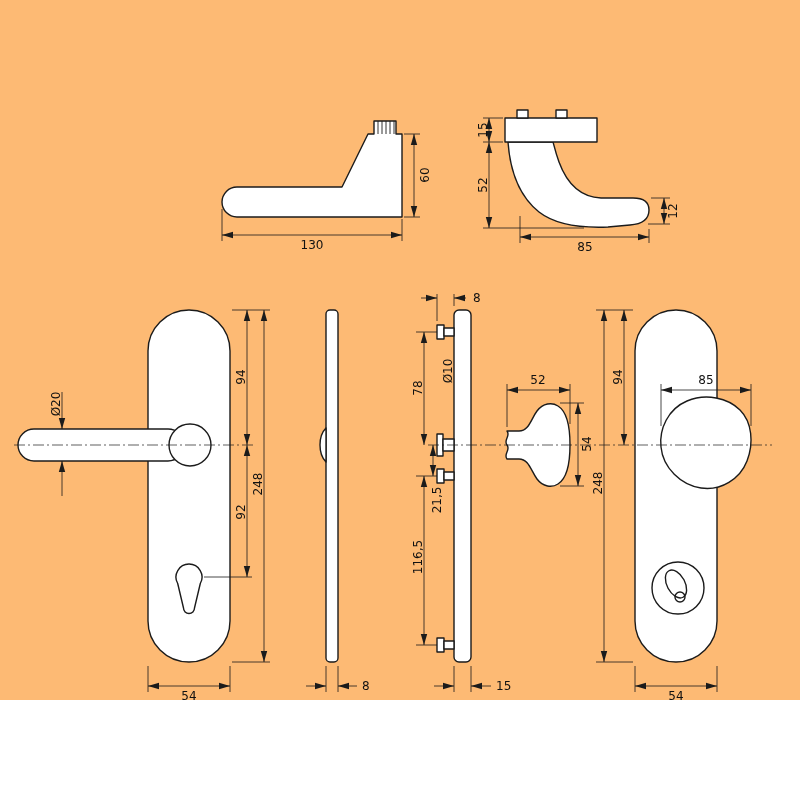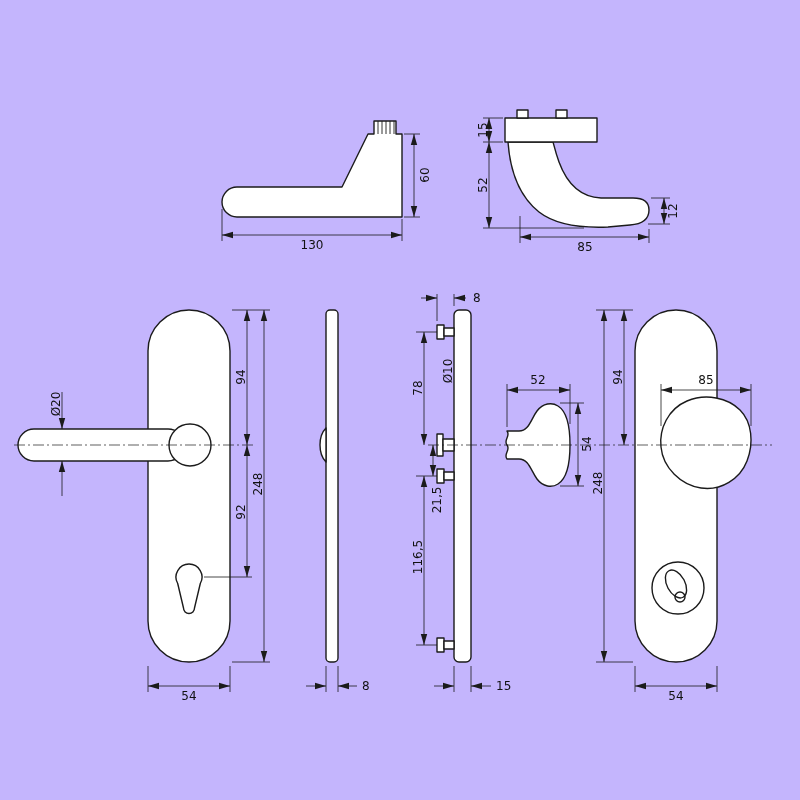--- a/index.html
+++ b/index.html
@@ -1,16 +1,16 @@
 <!DOCTYPE html>
 <html><head>
 <meta charset="utf-8">
 <style>
   html,body{margin:0;padding:0;background:#fff;}
-  .page{width:800px;height:800px;background:#c4b5fd;position:relative;overflow:hidden;}
+  .page{width:800px;height:700px;background:#fdba74;position:relative;overflow:hidden;}
   svg{display:block;}
   .obj{fill:none;stroke:#1b1b1b;stroke-width:1.4;stroke-linejoin:round;stroke-linecap:round;}
   .objf{fill:#ffffff;stroke:#1b1b1b;stroke-width:1.4;stroke-linejoin:round;}
   .hatch{fill:none;stroke:#1b1b1b;stroke-width:0.9;}
   .dim,.ext{fill:none;stroke:#1b1b1b;stroke-width:0.8;}
   .cl{fill:none;stroke:#1b1b1b;stroke-width:0.7;stroke-dasharray:11 3 2 3;}
   .da{marker-start:url(#arw);marker-end:url(#arw);}
   .sa{marker-end:url(#arw);}
   text{font-family:"DejaVu Sans","Liberation Sans",sans-serif;font-size:12px;fill:#111;}
 </style>

